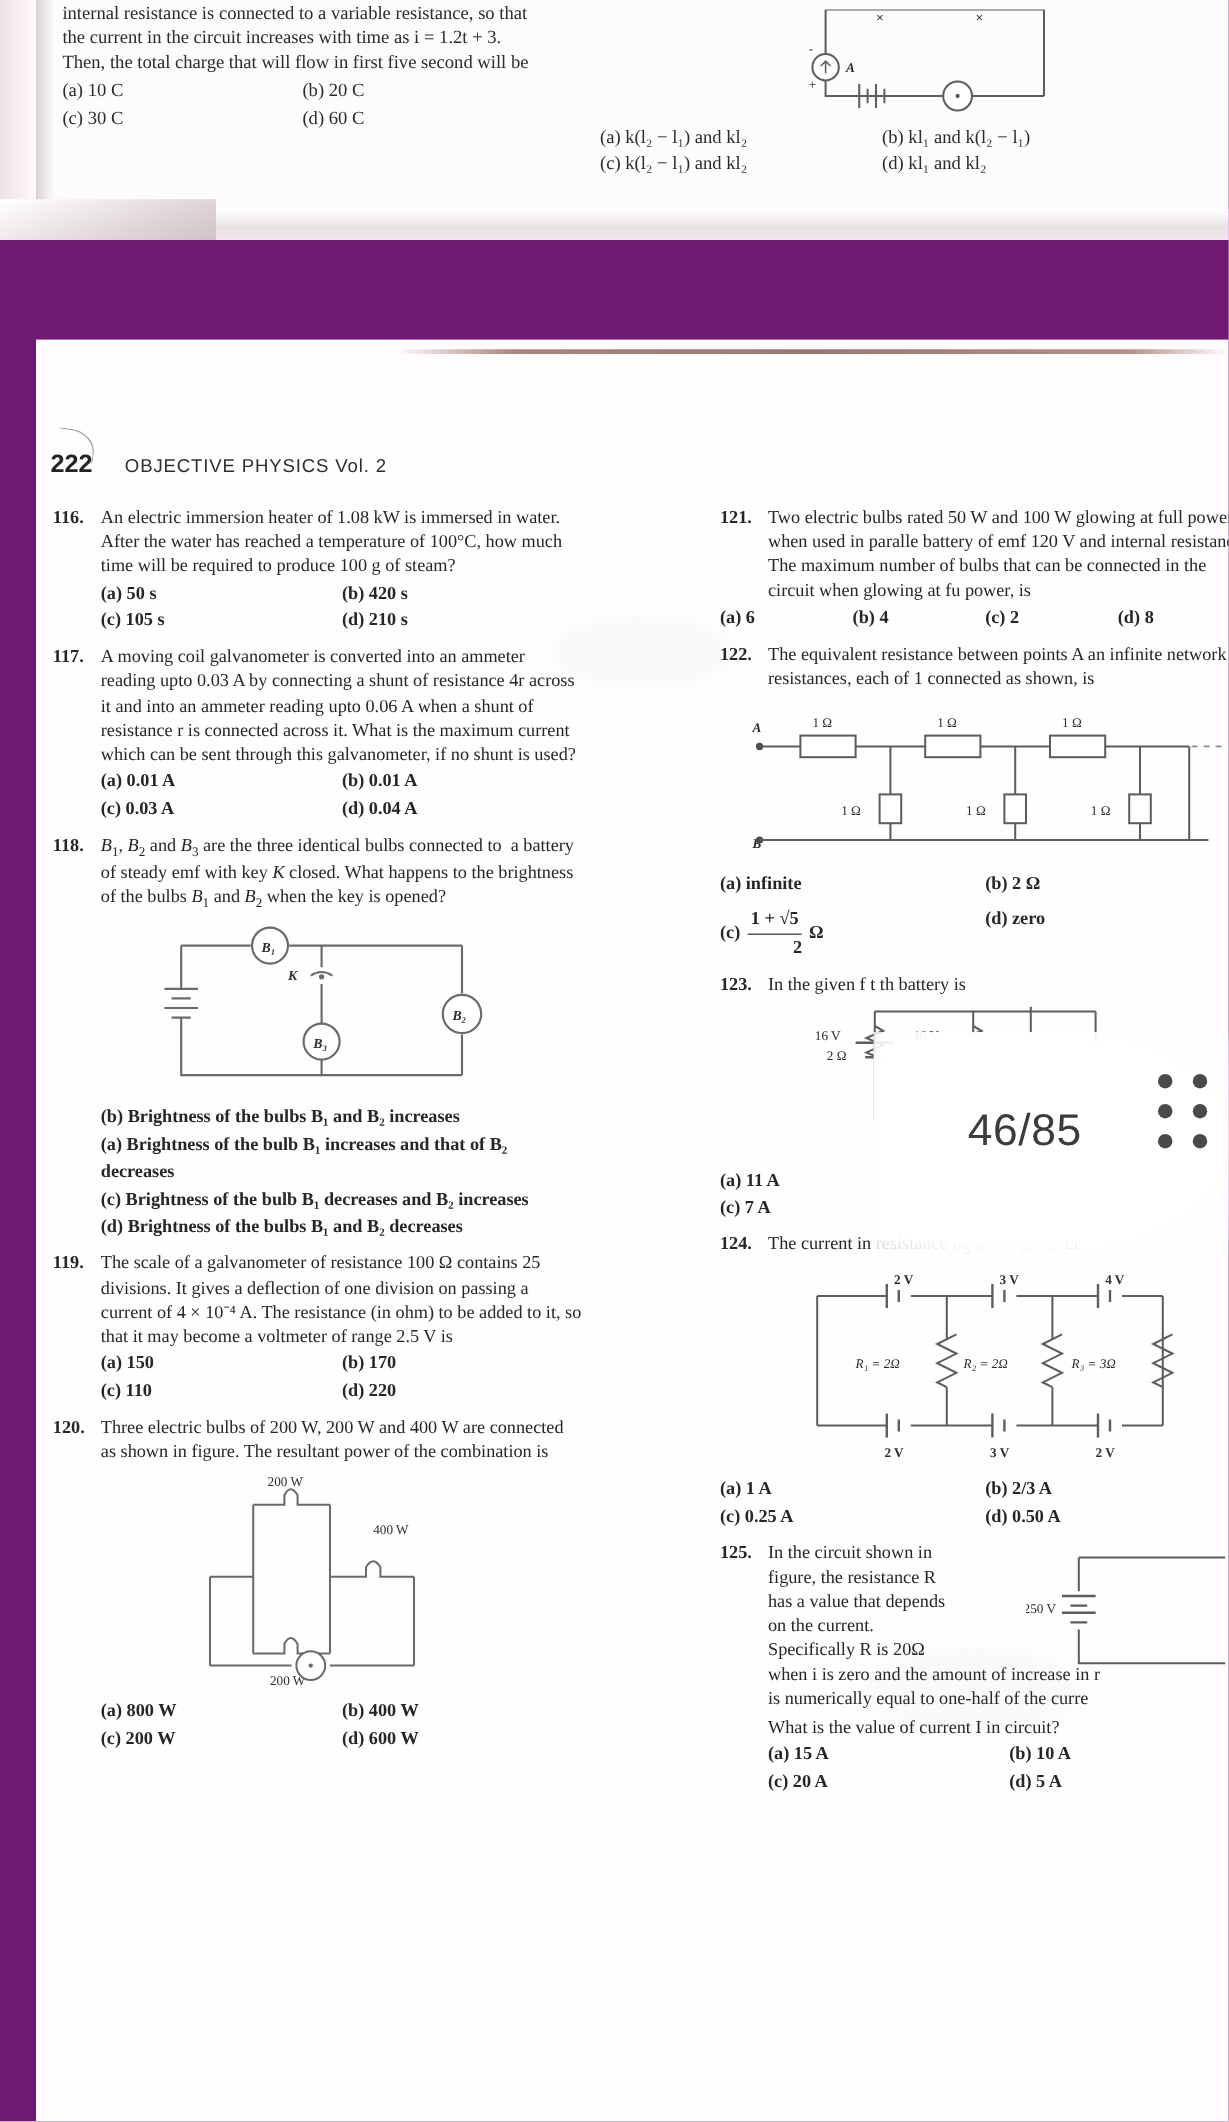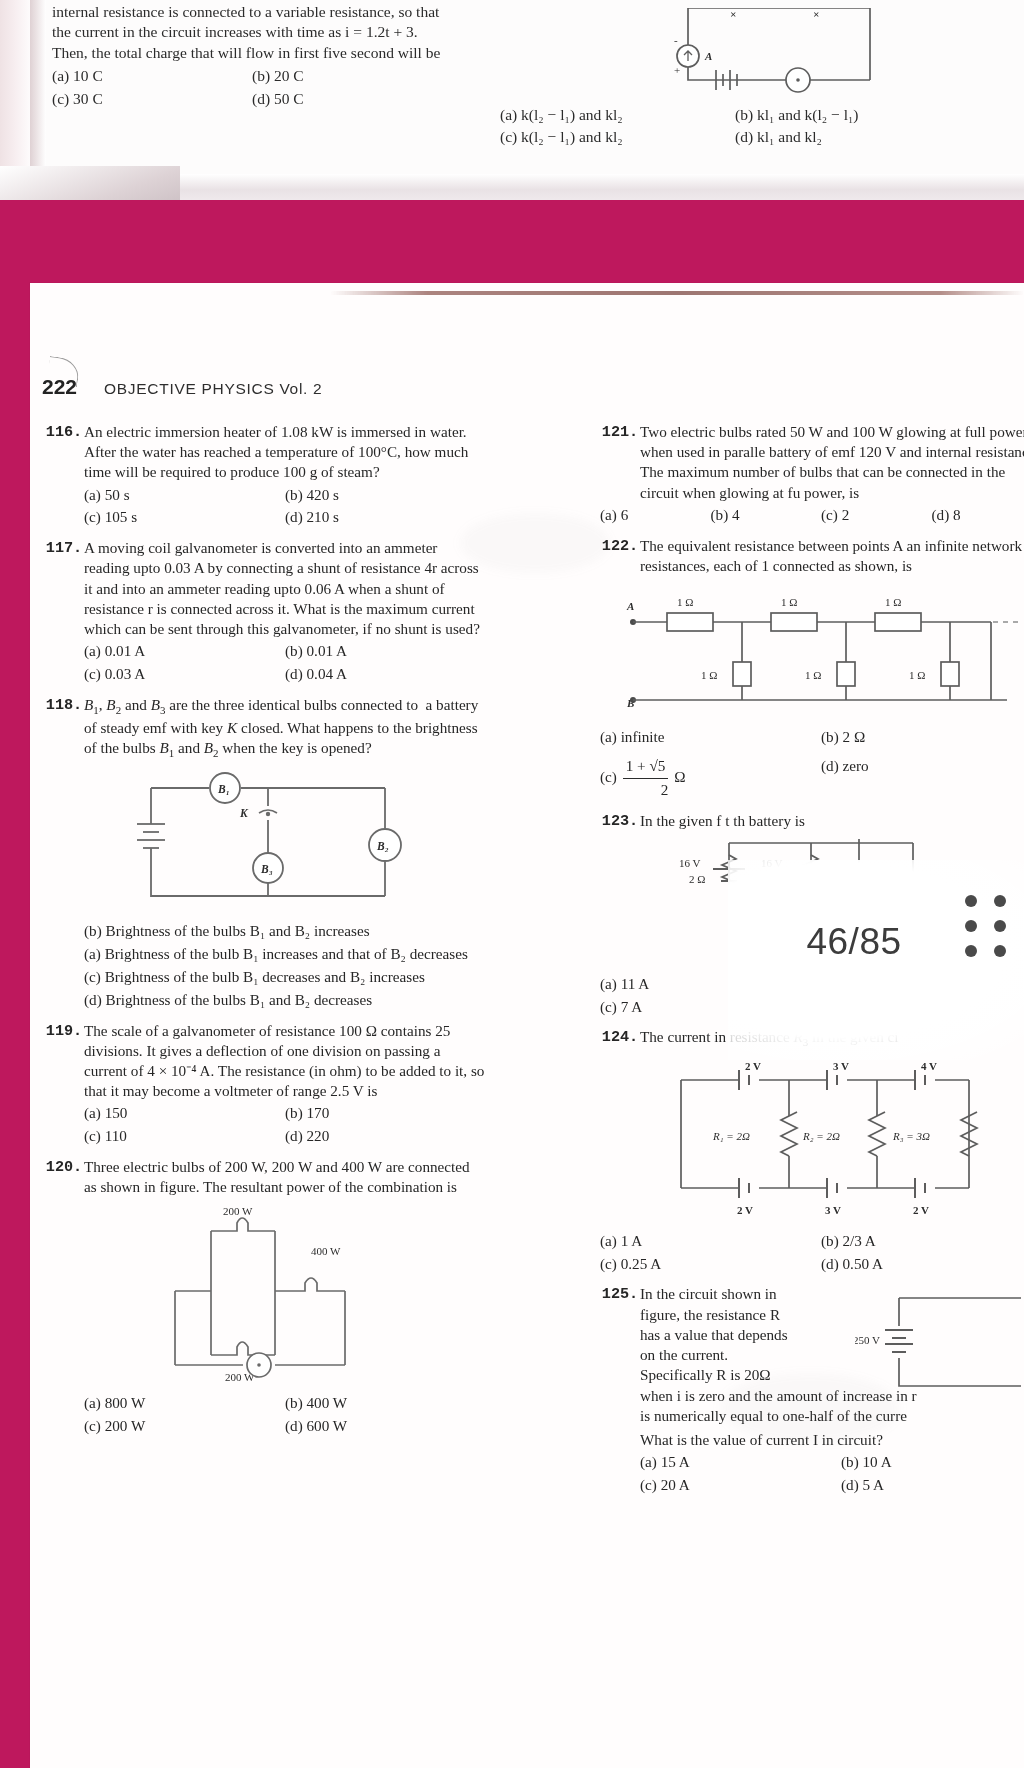--- a/index.html
+++ b/index.html
@@ -7,21 +7,21 @@
   html, body {
     margin: 0; padding: 0;
     background: #f2eef0;
     font-family: "Liberation Serif", serif;
   }
   #viewport {
     position: relative;
     width: 1024px;
     height: 1768px;
     overflow: hidden;
-    background: #be185d;
+    background: #701a75;
     padding-left: 32px;
   }
 
   
   .scan-top {
     position: absolute;
     left: 0; top: 0;
     width: 1024px; height: 200px;
     background: #fdfcfc;
     overflow: hidden;
@@ -106,25 +106,24 @@
   .col {
     position: absolute; top: 0; width: 442px;
     font-size: 15.2px; line-height: 1.33; color: #262626;
   }
   .col.left  { left: 14px; }
   .col.right { left: 570px; }
 
   .q { display: flex; margin-top: 9px; }
   .q .qn {
     font-weight: bold; min-width: 40px; flex: 0 0 auto;
-    font-family: Liberation Mono, monospace;
-    text-align: center;
+    font-family: Liberation Serif, serif;
   }
   .q .qbody { flex: 1 1 auto; }
-  .opts { display: flex; flex-wrap: wrap; margin-top: 1px; }
+  .opts { display: flex; flex-wrap: wrap; margin-top: 1px; font-weight: bold; }
   .opts > div { width: 50%; line-height: 1.5; }
   .opts.stack > div { width: 100%; }
   .indent { padding-left: 40px; }
 
   sub { font-size: .72em; }
   i, em { font-style: italic; }
 
   
   .fig { position: relative; margin: 6px 0 4px 0; }
   .fig svg { display: block; margin: 0 auto; }
@@ -182,21 +181,21 @@
   <div class="scan-top">
     <div class="page-edge"></div>
     <div class="spine-shadow"></div>
 
     <div class="frag-col-l">
       <div>internal resistance is connected to a variable resistance, so that the current in the circuit increases with time as i = 1.2t + 3. Then, the total charge that will flow in first five second will be</div>
       <div class="opts-2">
         <div>(a) 10 C</div>
         <div>(b) 20 C</div>
         <div>(c) 30 C</div>
-        <div>(d) 50 C</div>
+        <div>(d) 60 C</div>
       </div>
     </div>
 
     <div class="frag-col-r">
       <div class="fig">
         <svg width="330" height="92" viewBox="0 0 330 92">
           <g stroke="#5d5d5d" stroke-width="1.7" fill="none">
             <path d="M118 0 L118 38"></path>
             <path d="M118 58 L118 72 L300 72"></path>
             <path d="M300 72 L300 0"></path>

